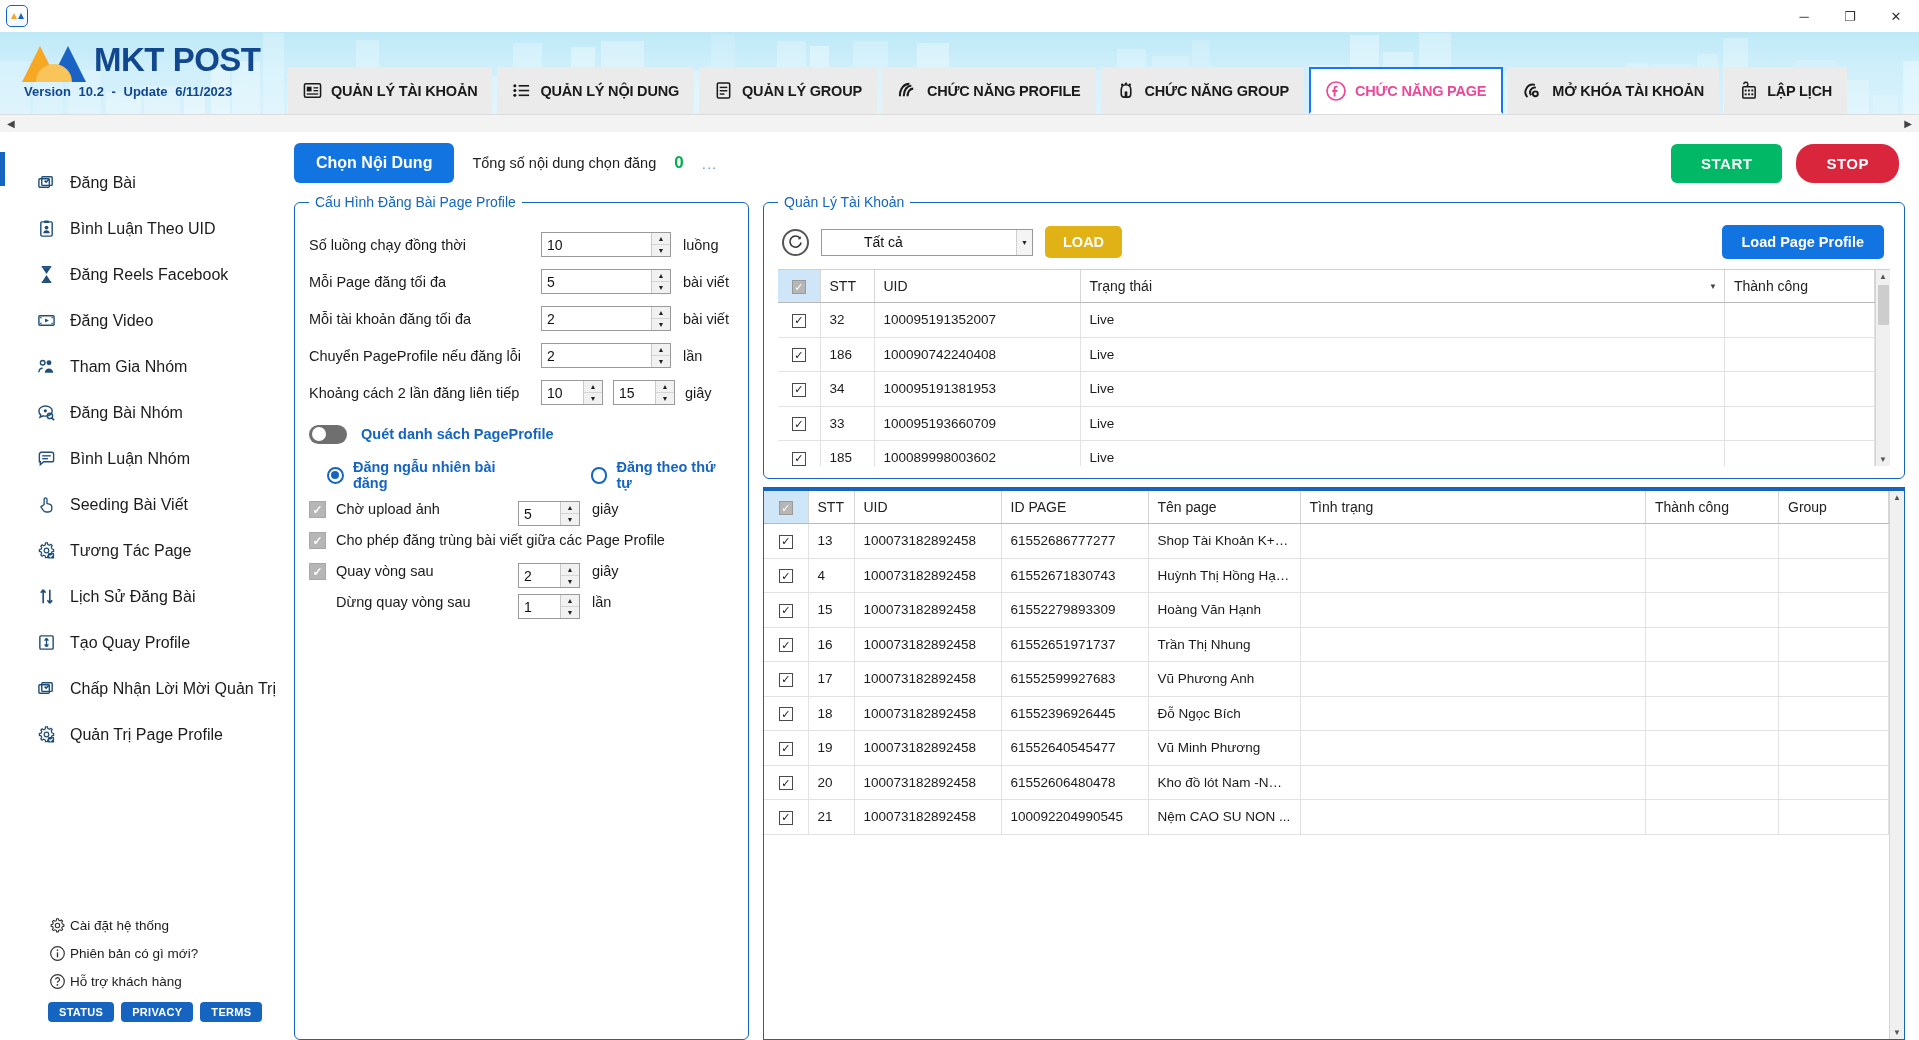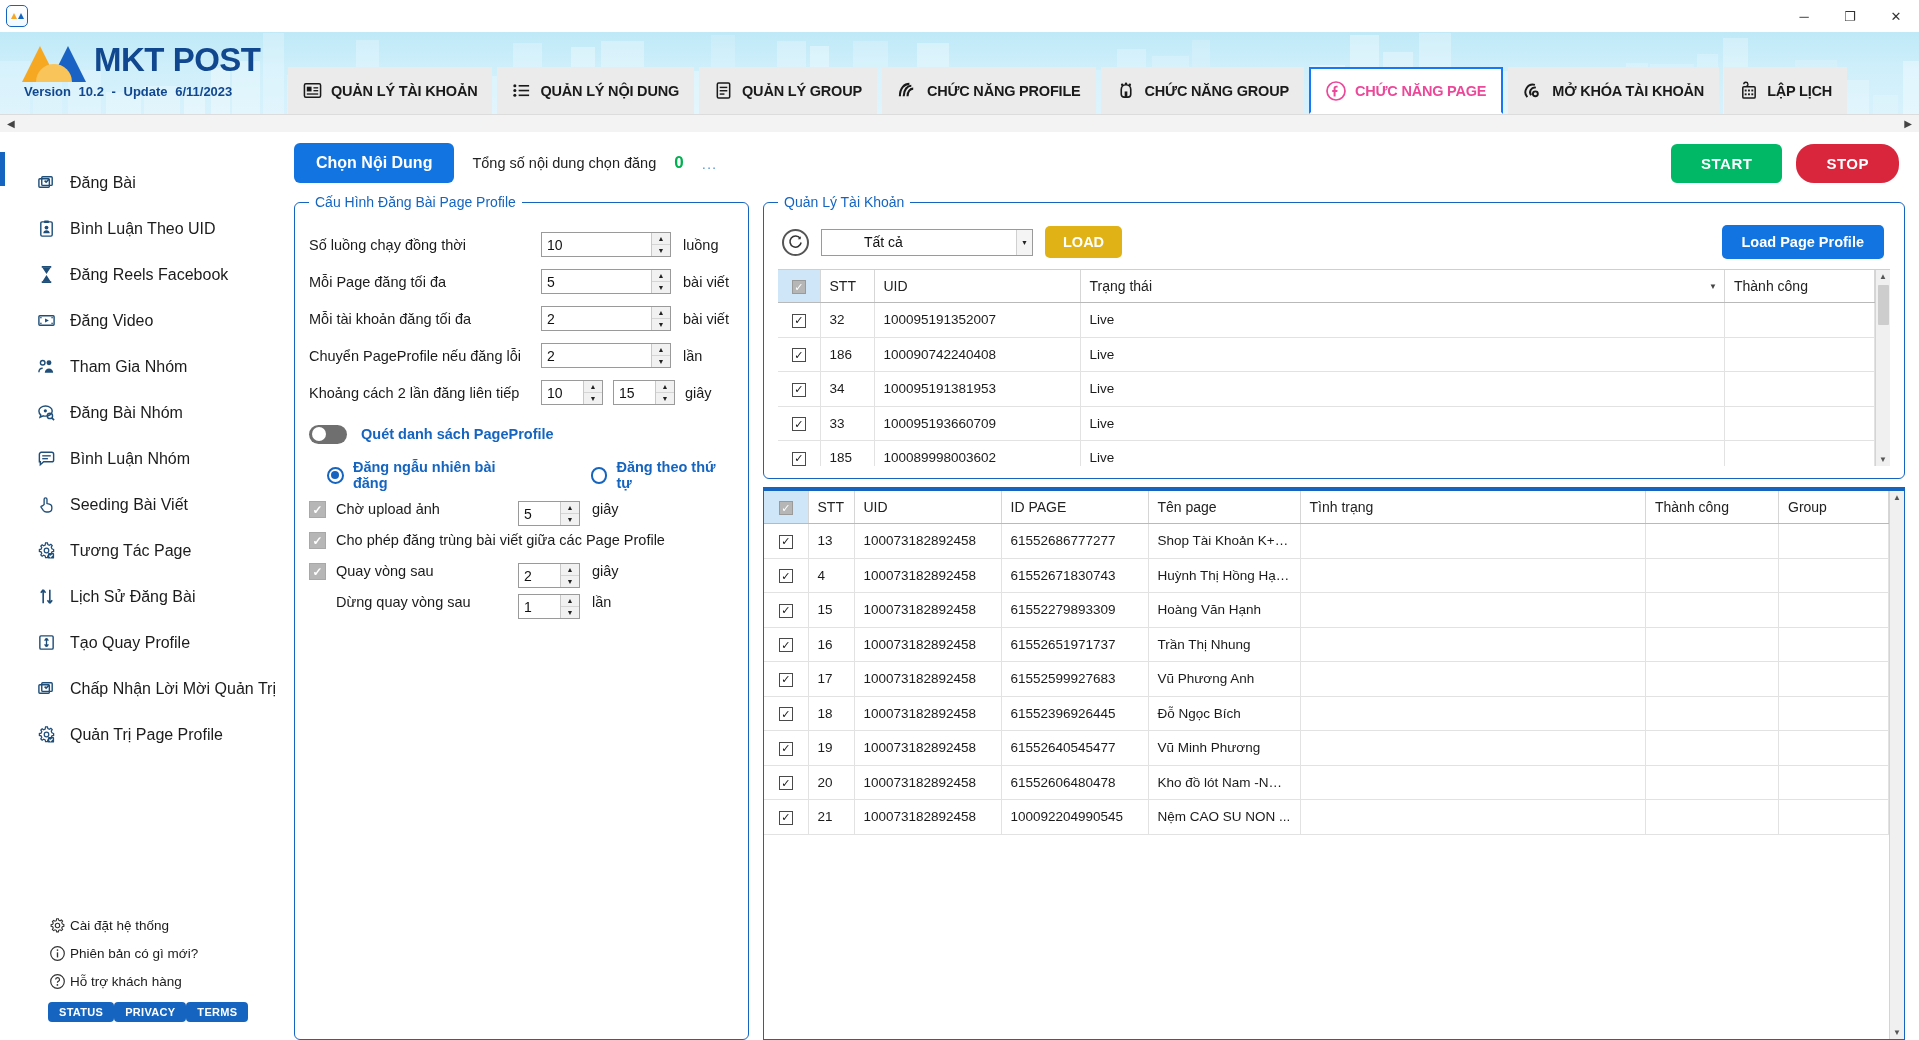--- a/index.html
+++ b/index.html
@@ -118,21 +118,21 @@
   }
   .side-item .ic { width: 21px; display:flex; align-items:center; justify-content:center; color:#1f4e79;}
   .side-spacer { flex: 1; }
   .side-foot { padding: 0 0 6px 36px; }
   .foot-item {
     display:flex; align-items:center; gap: 4px;
     height: 28px; font-size: 13.5px; color:#1b1b1b; cursor:pointer;
     padding-left: 12px;
   }
   .foot-item .ic { width: 18px; display:flex; align-items:center; justify-content:center; color:#333;}
-  .chips { display:flex; padding: 7px 0 12px 12px; text-align: center; }
+  .chips { display:flex; gap: 7px; padding: 7px 0 12px 12px; text-align: center; }
   .chip {
     background:#1565c0; color:#fff; font-size: 11px; font-weight: bold;
     padding: 4px 11px; border-radius: 4px; cursor:pointer; letter-spacing:.3px;
   }
 
   
   .main { flex: 1; display:flex; flex-direction: column; padding: 0 14px 0 0; min-width: 0;}
   .toolbar {
     display:flex; align-items:center; gap: 18px;
     height: 62px; padding-left: 6px;

